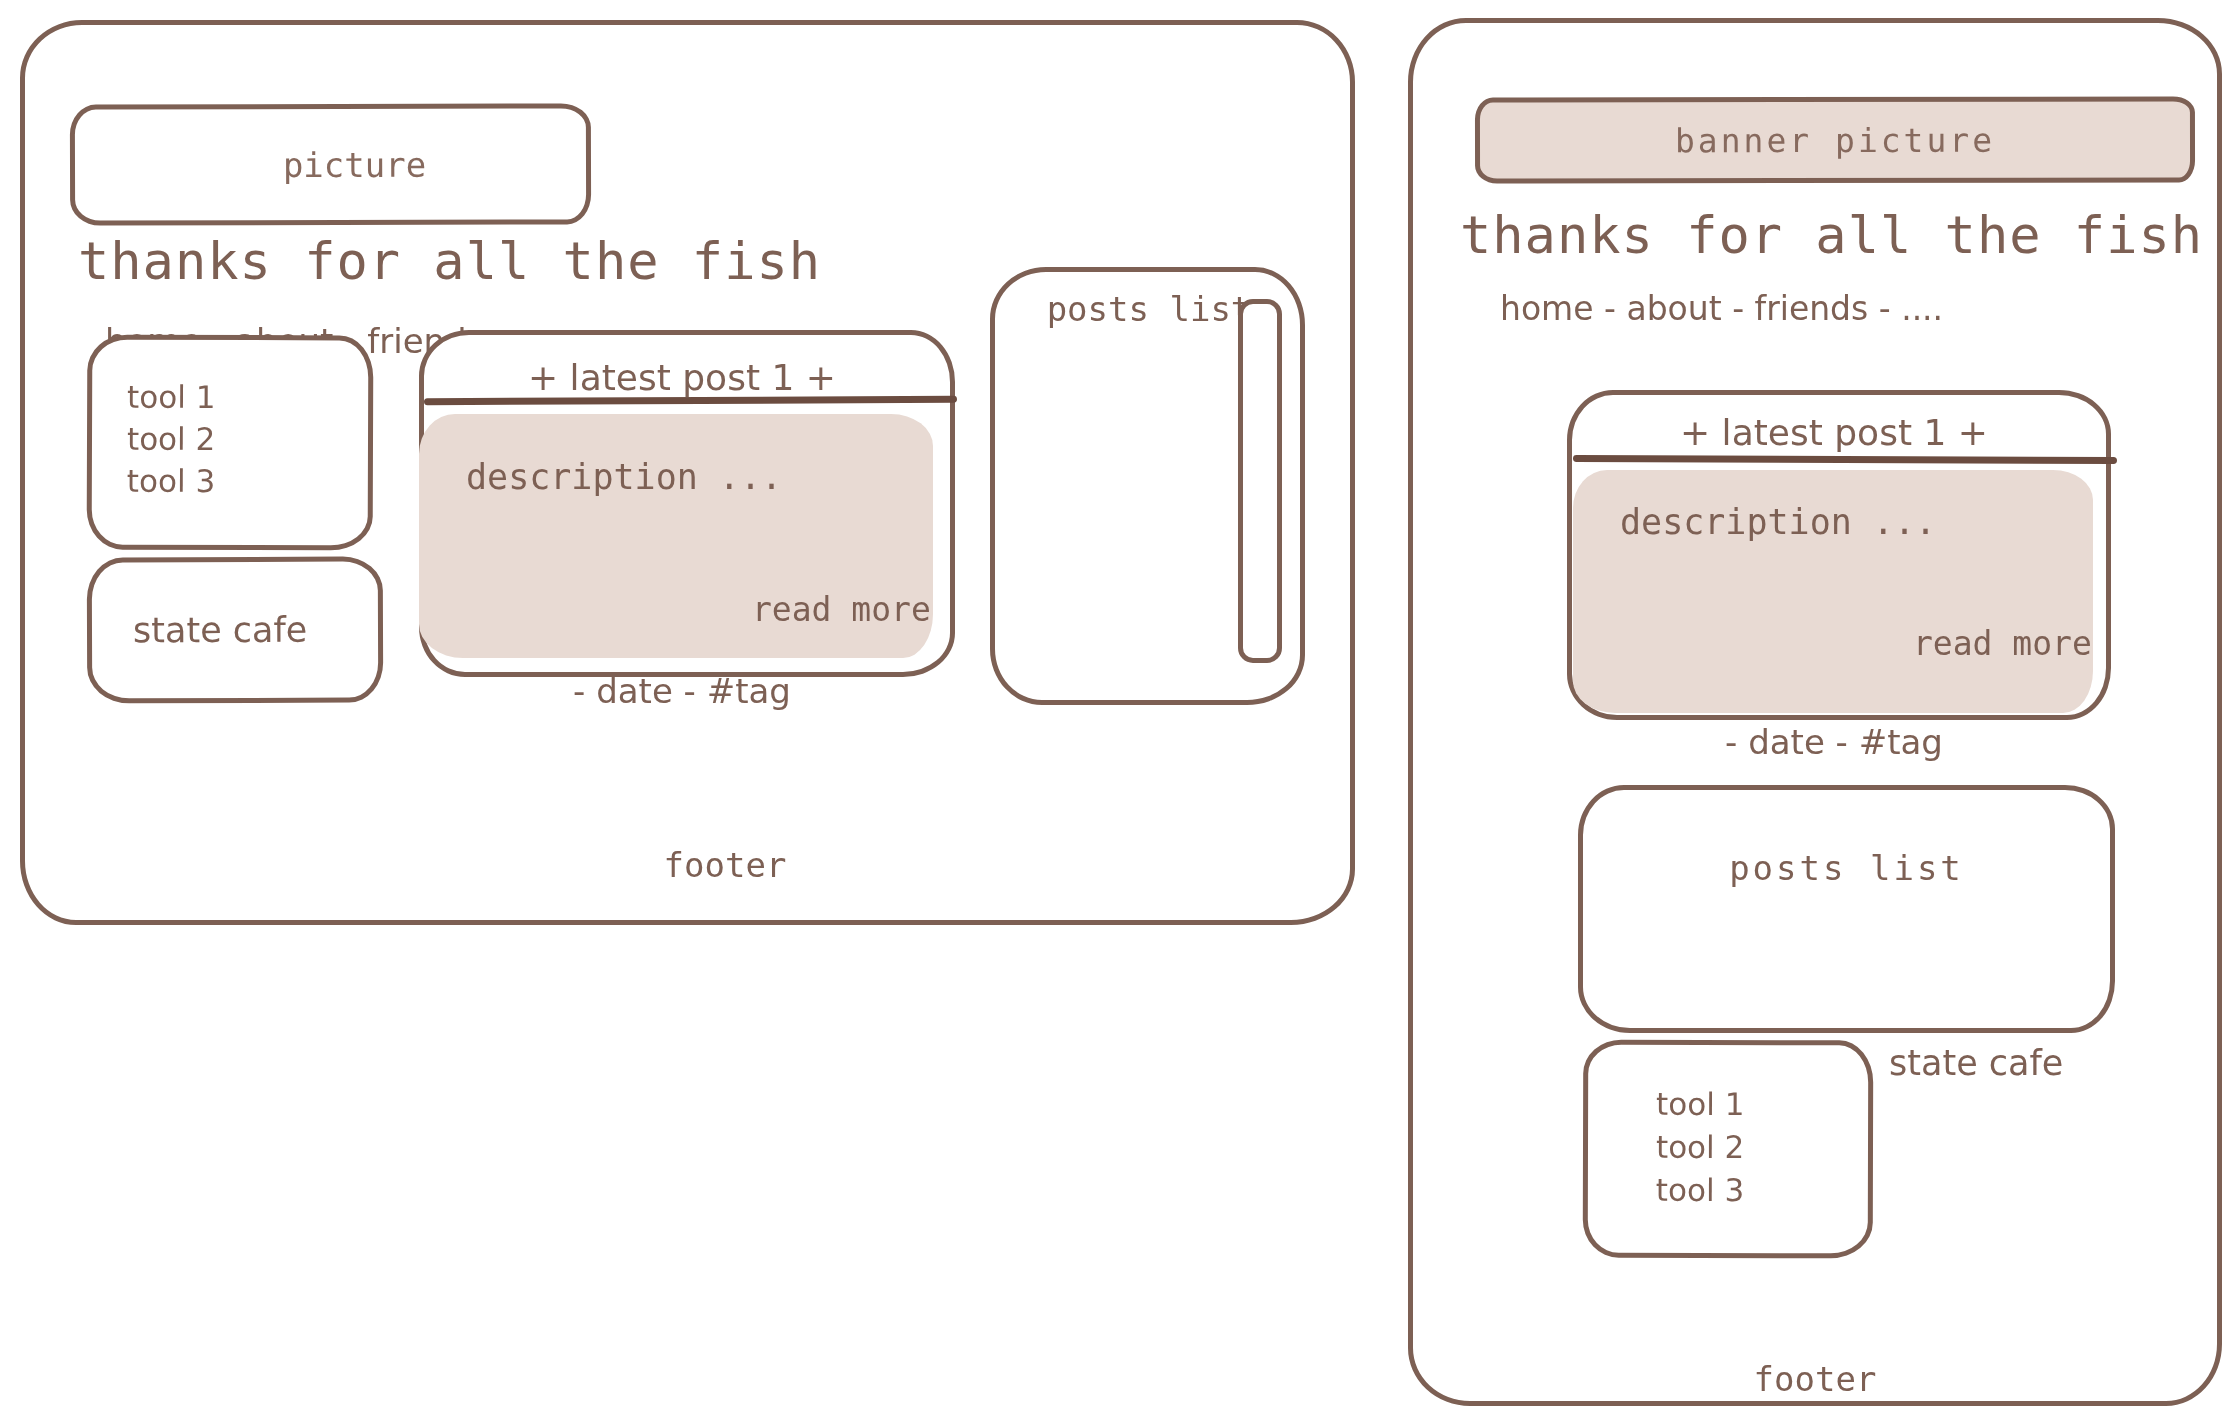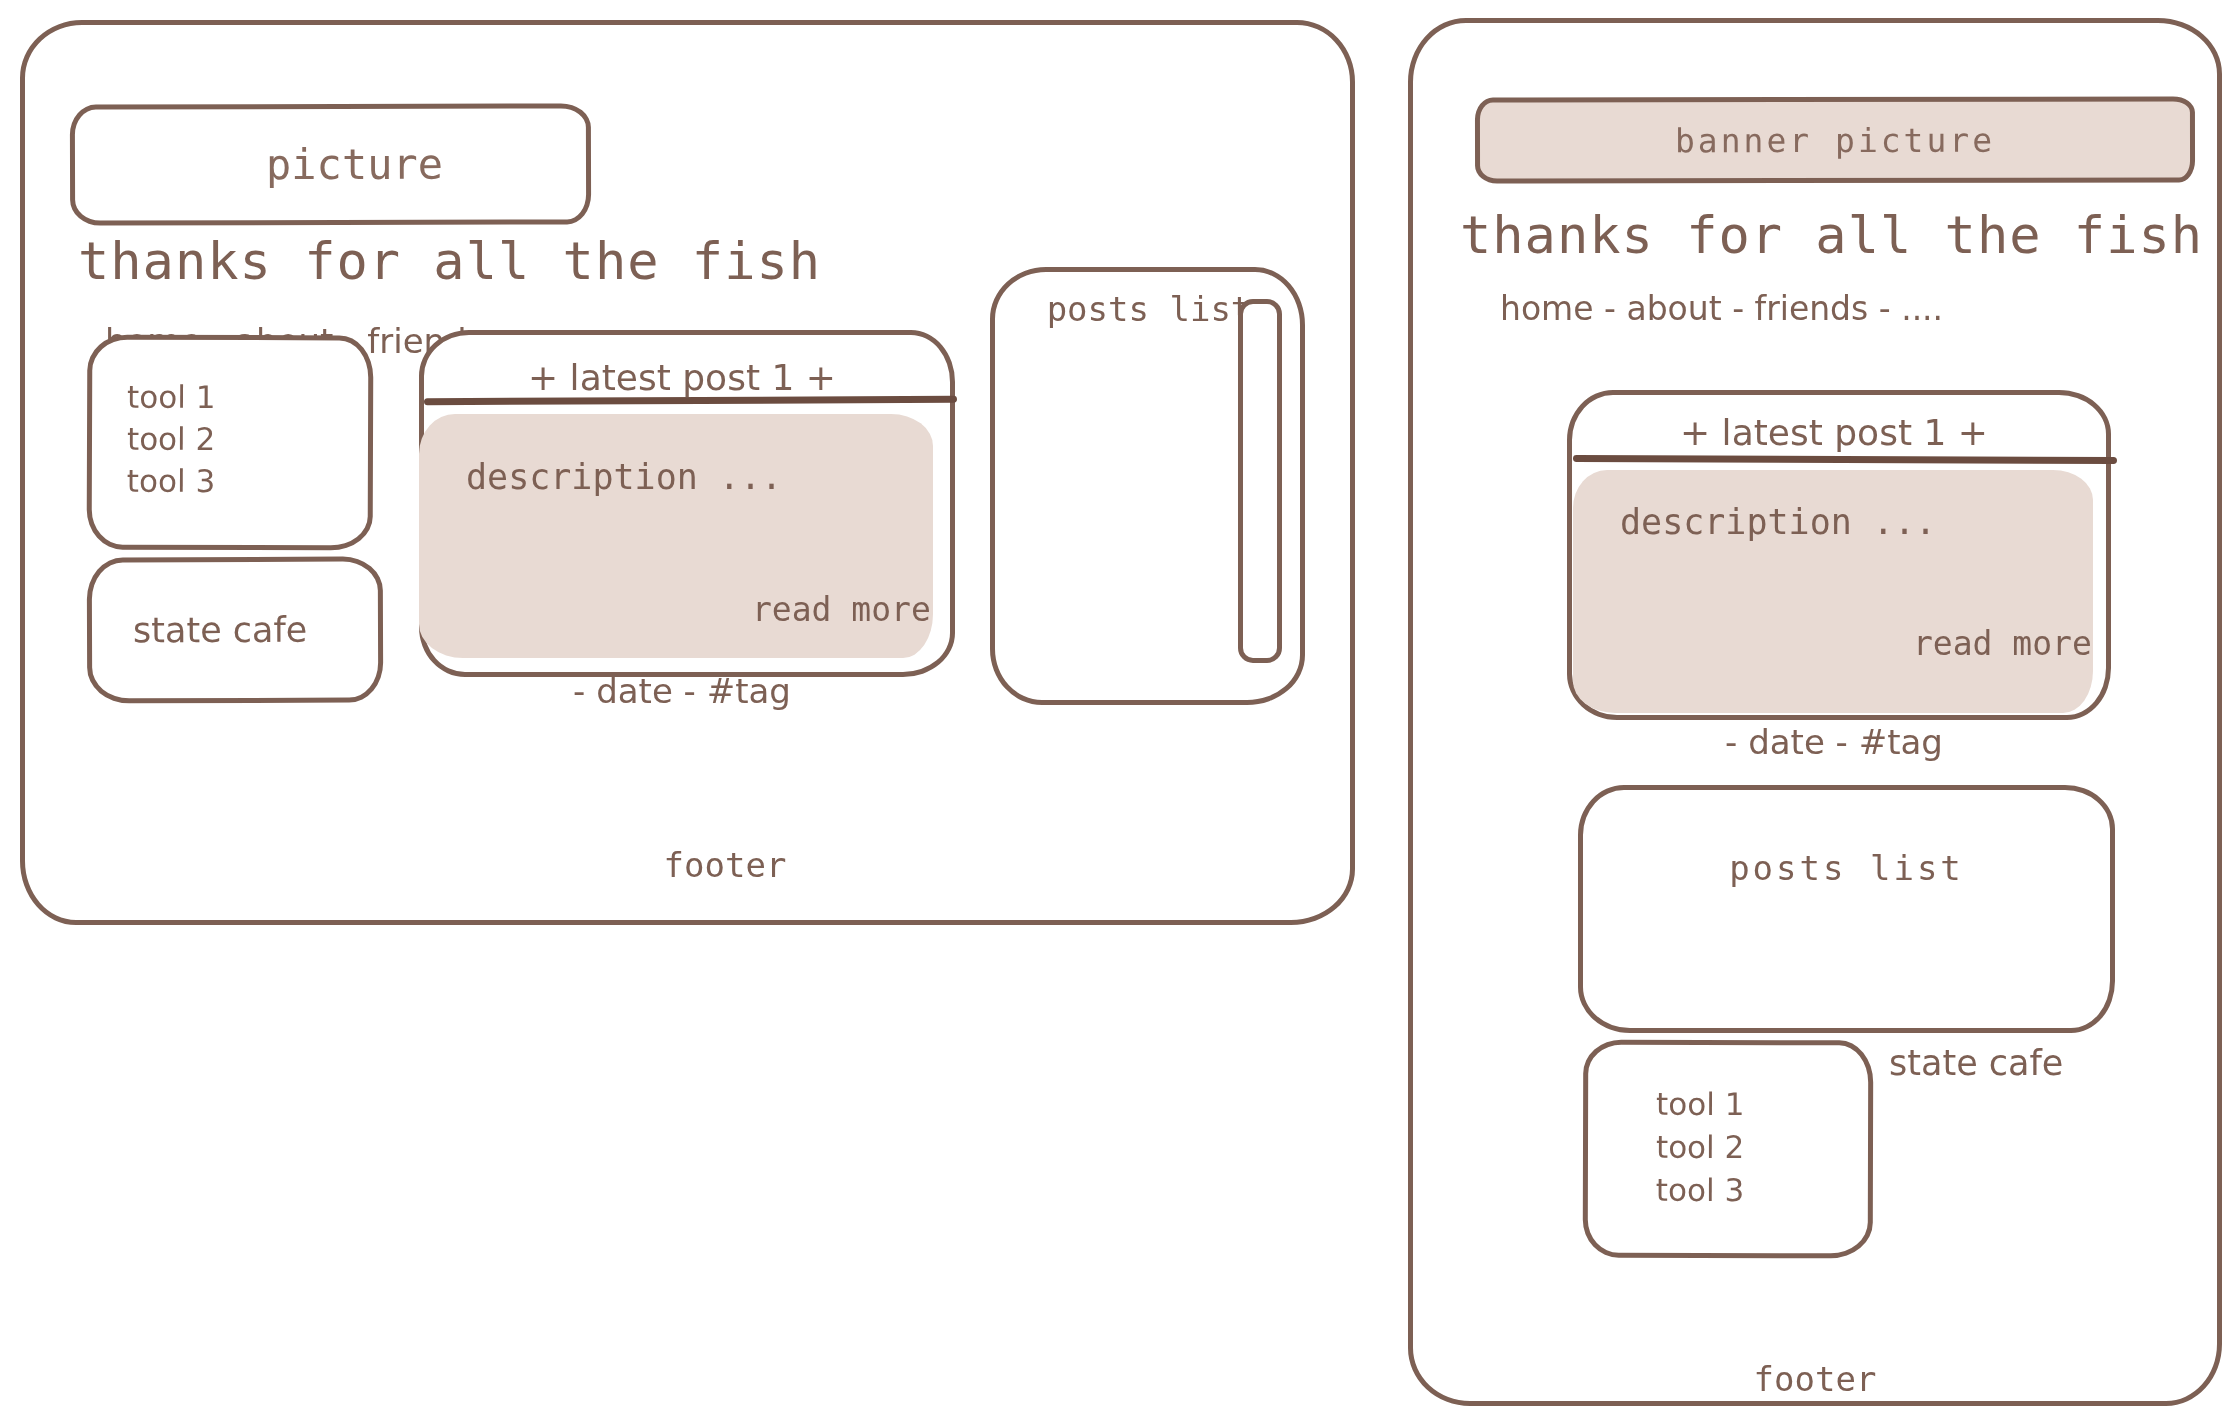--- a/index.html
+++ b/index.html
@@ -25,21 +25,21 @@
   .toolline{display:block;}
 </style>
 </head>
 <body>
 
 <div class="canvas">
 
   <div class="frame" style="left:20px;top:20px;width:1325px;height:895px;border-radius:62px 58px 64px 56px / 58px 62px 56px 64px;">
 
     <div class="sketchbox center" style="left:45px;top:79px;width:511px;height:111px;border-radius:26px 30px 24px 30px / 30px 24px 30px 26px;transform:rotate(-0.15deg);">
-      <span class="mono" style="font-size:42px;color:var(--ink-soft);margin-left:48px;">picture</span>
+      <span class="mono" style="font-size:34px;color:var(--ink-soft);margin-left:48px;">picture</span>
     </div>
 
     <div class="abs mono" style="left:53px;top:206px;font-size:52px;letter-spacing:1px;white-space:nowrap;">thanks for all the fish</div>
 
     <div class="abs script" style="left:80px;top:296px;font-size:34px;white-space:nowrap;">home - about - friends - ....</div>
 
     <div class="sketchbox" style="left:62px;top:310px;width:276px;height:205px;border-radius:40px 34px 42px 36px / 36px 42px 34px 40px;transform:rotate(0.2deg);">
       <div class="abs script" style="left:35px;top:36px;font-size:31px;line-height:42px;">
         <span class="toolline">tool 1</span>
         <span class="toolline">tool 2</span>

